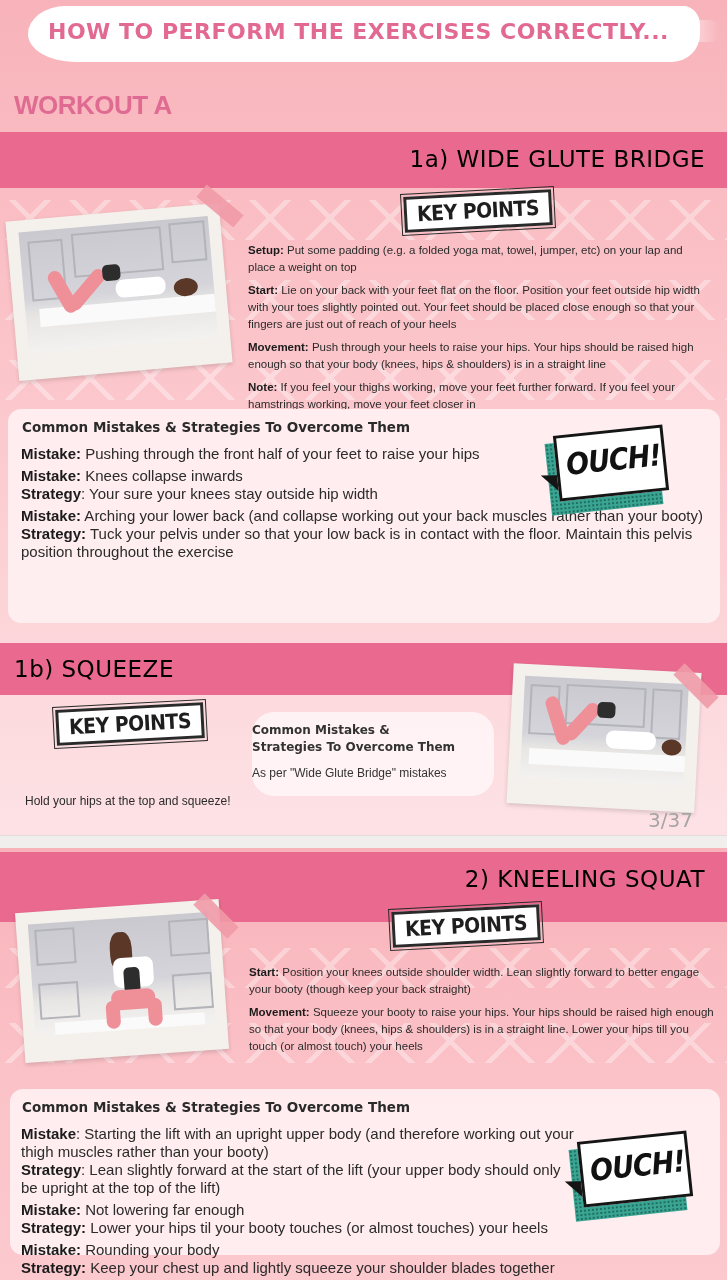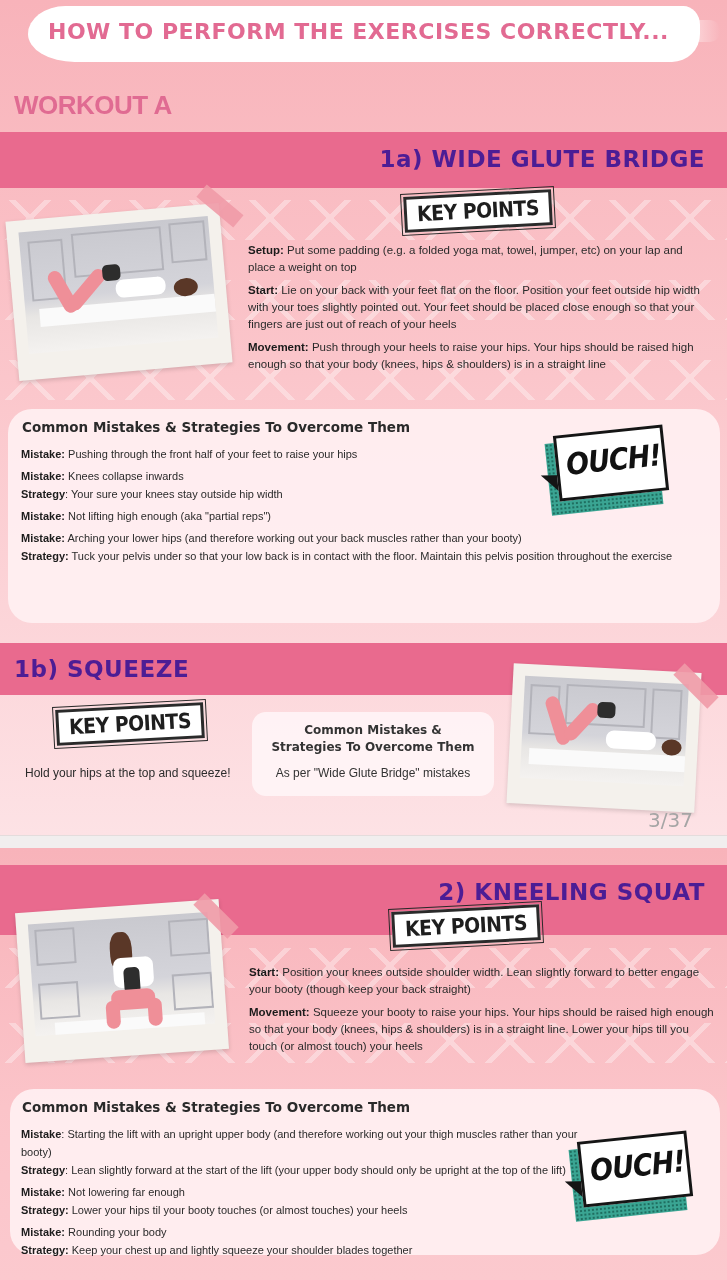--- a/index.html
+++ b/index.html
@@ -34,21 +34,21 @@
     position: absolute; left: 48px; top: 19px; font-size: 22px; font-weight: bold;
     color: #e26a92; letter-spacing: .5px; font-family: "DejaVu Sans", sans-serif;
   }
   .workout {
     position: absolute; left: 14px; top: 90px; font-size: 26px; font-weight: bold;
     color: #e06b92; letter-spacing: -.5px;
   }
 
   .band { position: absolute; left: 0; width: 727px; background: #e96a8e; }
   .band-title {
-    position: absolute; color: #4c1d95; font-size: 23px; font-weight: bold;
+    position: absolute; color: #000000; font-size: 23px; font-weight: normal;
     font-family: "DejaVu Sans", sans-serif; letter-spacing: .5px;
   }
 
   .keypoints {
     position: absolute; background: #fff; border: 3px solid #2a2a2a; outline: 1px solid #2a2a2a;
     outline-offset: 2px; padding: 3px 10px; font-family: "DejaVu Sans Condensed","DejaVu Sans", sans-serif;
     font-weight: bold; font-size: 21px; color: #1e1e1e; transform: rotate(-3deg); letter-spacing: -.5px;
   }
 
   .kp-text { position: absolute; font-size: 11.5px; line-height: 17px; color: #2b2b2b; font-family: "Liberation Sans Narrow","Liberation Sans", sans-serif; }
@@ -65,38 +65,38 @@
   }
   .photo .panel { position: absolute; border: 2px solid #b3b3ba; }
   .photo .mat { position: absolute; background: #fafafa; }
   .photo .leg { position: absolute; background: #ef8f98; border-radius: 10px; }
   .photo .shirt { position: absolute; background: #ffffff; border-radius: 8px; }
   .photo .hair { position: absolute; background: #5a3727; border-radius: 50%; }
   .photo .weight { position: absolute; background: #2d2d2d; border-radius: 5px; }
   .tape { position: absolute; width: 48px; height: 16px; background: #ef9aa7; opacity: .9; }
 
   .card {
-    position: absolute; background: rgba(255,240,242,.92); border-radius: 24px;
+    position: absolute; background: rgba(255,240,242,.92); border-radius: 13px;
   }
   .card-head {
     position: absolute; font-family: "DejaVu Sans", sans-serif; font-weight: bold; font-size: 13.5px; color: #2a2a2a;
   }
-  .ms { position: absolute; font-size: 11px; line-height: 18px; color: #2b2b2b; font-family: "Liberation Sans Narrow","Liberation Sans", sans-serif; }
+  .ms { position: absolute; font-size: 15px; line-height: 18px; color: #2b2b2b; font-family: "Liberation Sans Narrow","Liberation Sans", sans-serif; }
   .ms .pair { margin-bottom: 4px; }
   .ms b { color: #1b1b1b; }
 
   .ouch { position: absolute; width: 130px; height: 90px; }
   .ouch .shadow { position: absolute; left: 6px; top: 14px; width: 112px; height: 72px; background: #3aa593;
     background-image: radial-gradient(#1f6e60 1px, transparent 1.2px); background-size: 4px 4px; transform: rotate(-6deg); }
   .ouch .box { position: absolute; left: 14px; top: 6px; width: 110px; height: 66px; background: #fff; border: 3px solid #151515; transform: rotate(-6deg); }
   .ouch .tail { position: absolute; left: -2px; top: 46px; width: 0; height: 0; border-top: 10px solid transparent; border-bottom: 10px solid transparent; border-right: 26px solid #151515; transform: rotate(20deg); }
   .ouch .txt { position: absolute; left: 24px; top: 18px; font-family: "DejaVu Sans Condensed","DejaVu Sans", sans-serif; font-weight: bold; font-style: italic; font-size: 30px; color: #111; transform: rotate(-6deg); letter-spacing: -1px; }
 
-  .squeeze-text { position: absolute; font-size: 12px; color: #2b2b2b; font-family: "Liberation Sans Narrow","Liberation Sans", sans-serif; }
-  .mini-card { position: absolute; background: rgba(255,243,245,.95); border-radius: 14px; text-align: center; }
+  .squeeze-text { position: absolute; font-size: 12px; color: #2b2b2b; font-family: "Liberation Sans Narrow","Liberation Sans", sans-serif; margin-top: 28px; }
+  .mini-card { position: absolute; background: rgba(255,243,245,.95); border-radius: 22px; }
   .mini-card .h { font-family: "DejaVu Sans", sans-serif; font-weight: bold; font-size: 12px; color: #333; line-height: 17px; }
   .mini-card .t { font-size: 12px; color: #333; margin-top: 10px; font-family: "Liberation Sans Narrow","Liberation Sans", sans-serif; }
   .page-num { position: absolute; left: 648px; top: 808px; font-size: 20px; color: #a5a5a5; font-family: "DejaVu Sans", sans-serif; }
 </style>
 </head>
 <body>
 
 <div class="page page1">
   <div class="zigzag" style="top:200px"></div>
   <div class="zigzag" style="top:280px"></div>
@@ -124,37 +124,37 @@
       <div class="shirt" style="left:92px;top:56px;width:50px;height:18px"></div>
       <div class="hair" style="left:150px;top:60px;width:24px;height:18px"></div>
     </div>
   </div>
   <div class="tape" style="left:196px;top:198px;transform:rotate(40deg)"></div>
 
   <div class="kp-text" style="left:248px;top:242px;width:465px">
     <p><b>Setup:</b><span> Put some padding (e.g. a folded yoga mat, towel, jumper, etc) on your lap and place a weight on top</span></p>
     <p><b>Start:</b><span> Lie on your back with your feet flat on the floor. Position your feet outside hip width with your toes slightly pointed out. Your feet should be placed close enough so that your fingers are just out of reach of your heels</span></p>
     <p><b>Movement:</b><span> Push through your heels to raise your hips. Your hips should be raised high enough so that your body (knees, hips &amp; shoulders) is in a straight line</span></p>
+    <p><b>Note:</b><span> If you feel your thighs working, move your feet further forward. If you feel your hamstrings working, move your feet closer in</span></p>
   </div>
 
   <div class="card" style="left:8px;top:409px;width:712px;height:214px">
     <div class="card-head" style="left:14px;top:10px">Common Mistakes &amp; Strategies To Overcome Them</div>
     <div class="ms" style="left:13px;top:36px;width:690px">
       <div class="pair">
         <div><b>Mistake:</b><span> Pushing through the front half of your feet to raise your hips</span></div>
       </div>
       <div class="pair">
         <div><b>Mistake:</b><span> Knees collapse inwards</span></div>
         <div><b>Strategy</b><span>: Your sure your knees stay outside hip width</span></div>
       </div>
       <div class="pair">
-        <div><b>Mistake:</b><span> Not lifting high enough (aka "partial reps")</span></div>
-      </div>
-      <div class="pair">
-        <div><b>Mistake:</b><span> Arching your lower hips (and therefore working out your back muscles rather than your booty)</span></div>
+      </div>
+      <div class="pair">
+        <div><b>Mistake:</b><span> Arching your lower back (and collapse working out your back muscles rather than your booty)</span></div>
         <div><b>Strategy:</b><span> Tuck your pelvis under so that your low back is in contact with the floor. Maintain this pelvis position throughout the exercise</span></div>
       </div>
     </div>
   </div>
   <div class="ouch" style="left:542px;top:424px">
     <div class="shadow"></div>
     <div class="tail"></div>
     <div class="box"></div>
     <div class="txt">OUCH!</div>
   </div>
@@ -188,21 +188,21 @@
 
   <div class="page-num">3/37</div>
 </div>
 
 <div class="gap"></div>
 
 <div class="page page2">
   <div class="zigzag" style="top:100px"></div>
   <div class="zigzag" style="top:175px"></div>
 
-  <div class="band" style="top:17px;height:70px">
+  <div class="band" style="top:4px;height:70px">
     <div class="band-title" style="right:22px;top:14px">2) KNEELING SQUAT</div>
   </div>
   <div class="keypoints" style="left:392px;top:60px">KEY POINTS</div>
 
   <div class="photo" style="left:20px;top:58px;width:204px;height:150px;transform:rotate(-4deg)">
     <div class="img">
       <div class="panel" style="left:6px;top:6px;width:40px;height:36px"></div>
       <div class="panel" style="left:140px;top:6px;width:40px;height:36px"></div>
       <div class="panel" style="left:6px;top:60px;width:40px;height:36px"></div>
       <div class="panel" style="left:140px;top:60px;width:40px;height:36px"></div>

